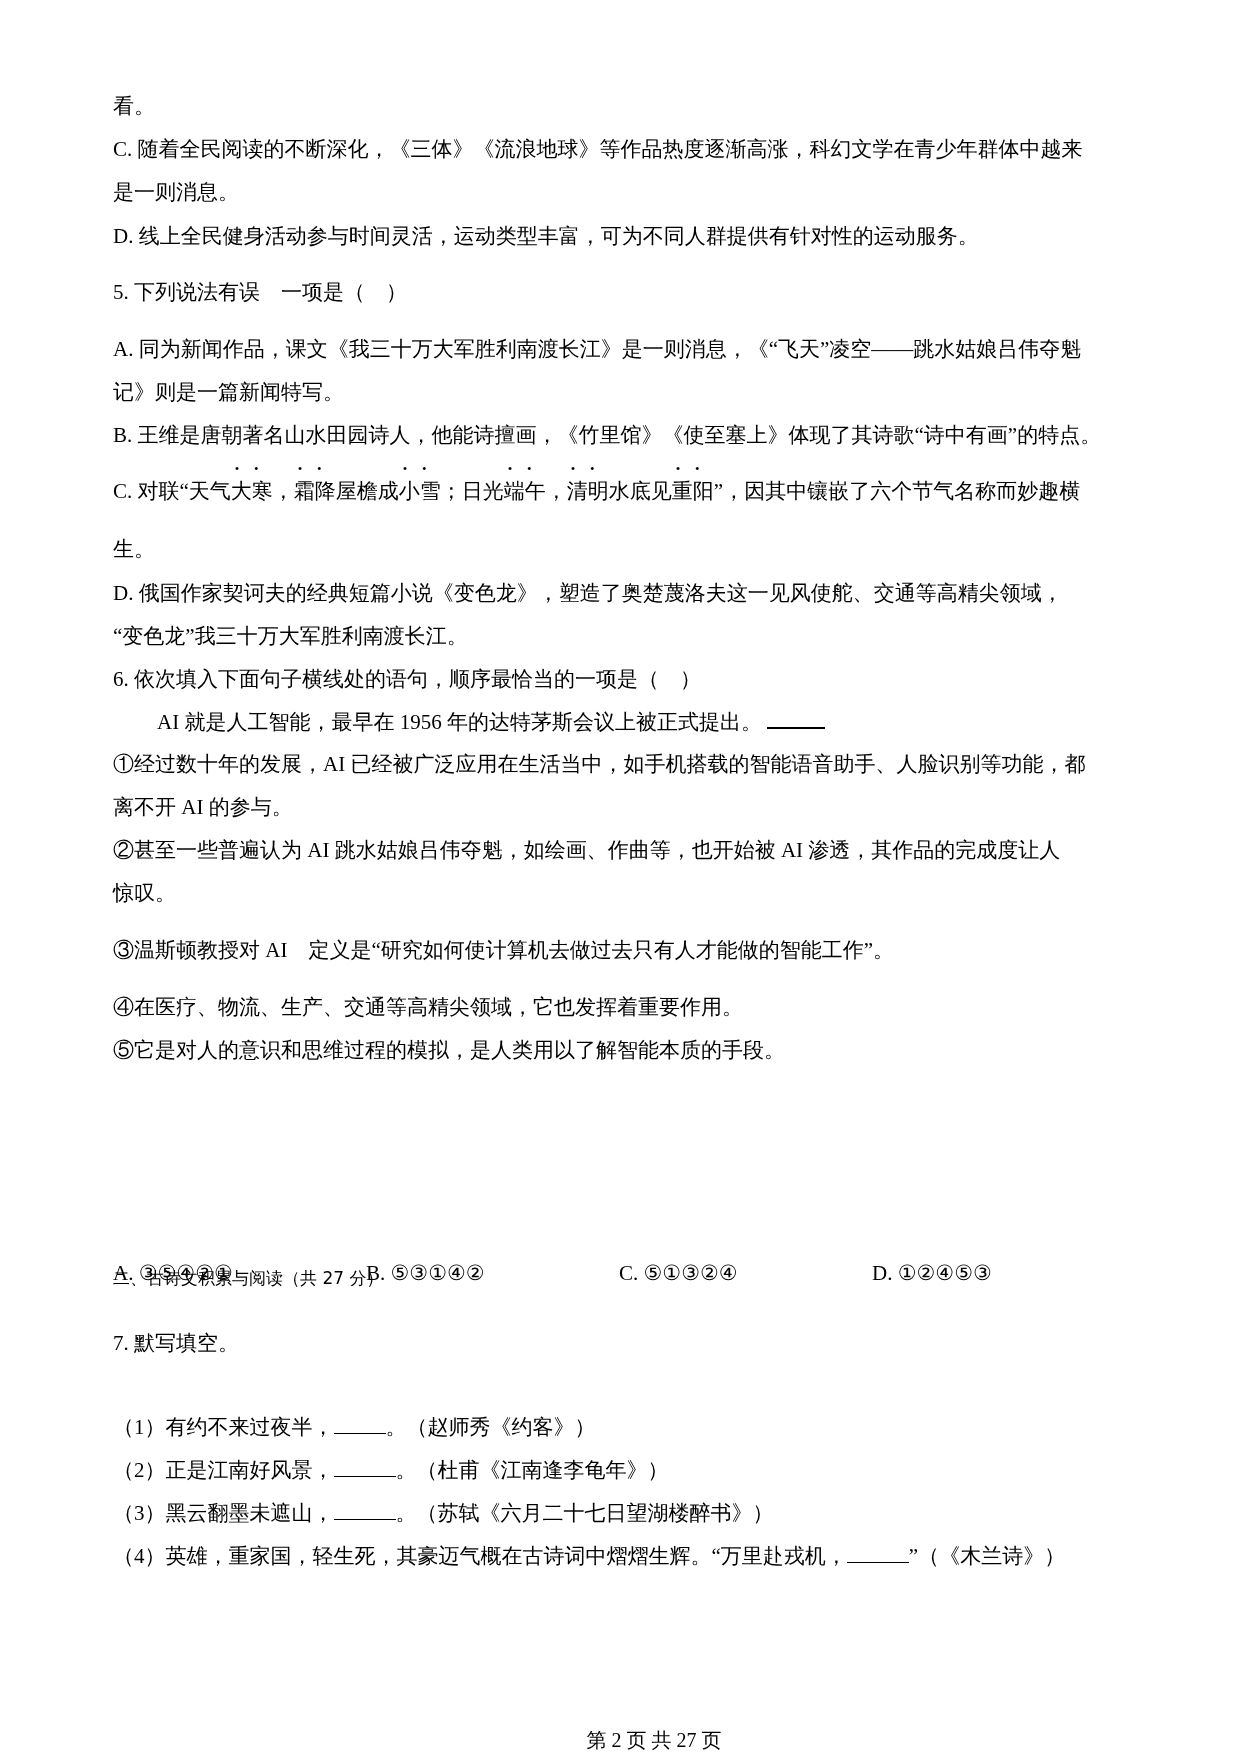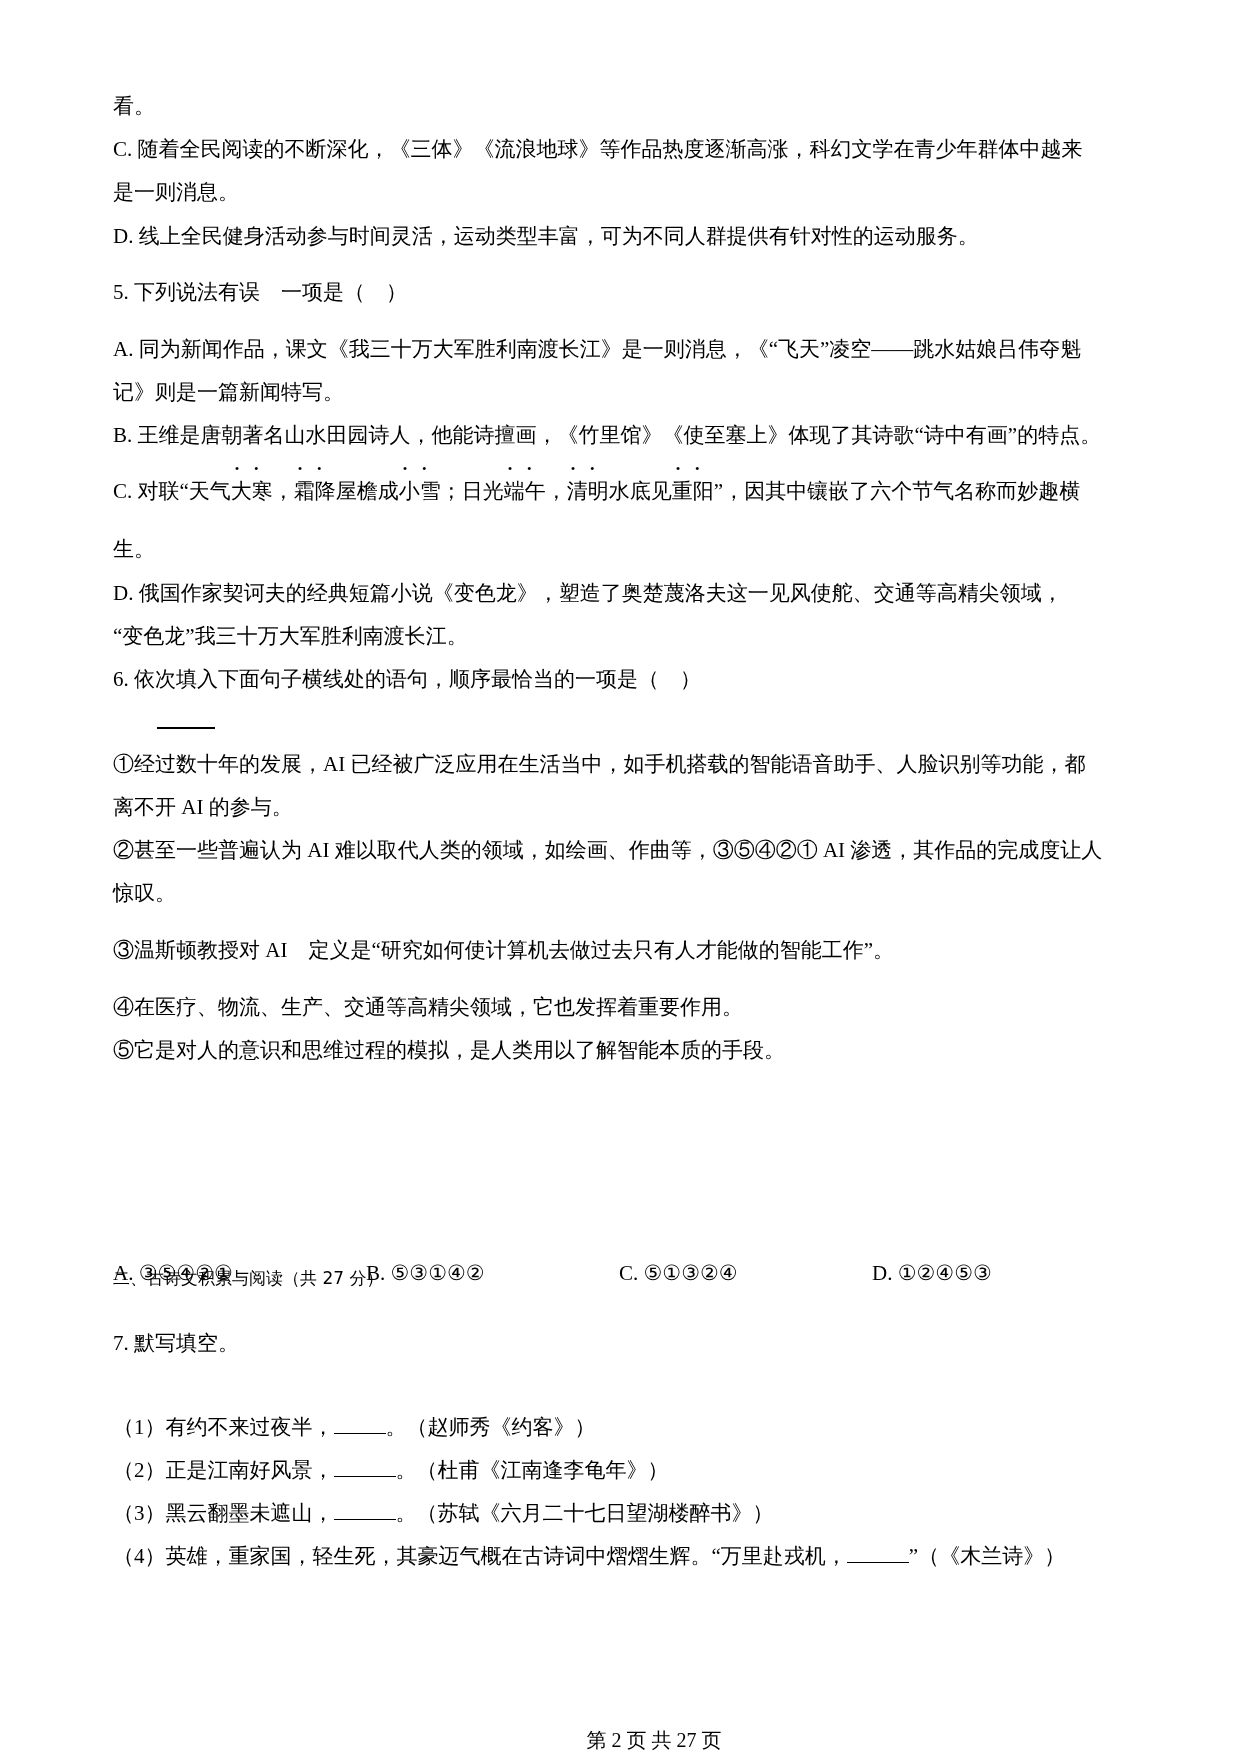--- a/index.html
+++ b/index.html
@@ -47,25 +47,26 @@
 
   <div class="line" style="top:477px">
     <span>C. 对联“天气</span><span class="em">大寒</span><span>，</span><span class="em">霜降</span><span>屋檐成</span><span class="em">小雪</span><span>；日光</span><span class="em">端午</span><span>，</span><span class="em">清明</span><span>水底见</span><span class="em">重阳</span><span>”，因其中镶嵌了六个节气名称而妙趣横</span>
   </div>
   <div class="line" style="top:535px">生。</div>
   <div class="line" style="top:579px">D. 俄国作家契诃夫的经典短篇小说《变色龙》，塑造了奥楚蔑洛夫这一见风使舵、交通等高精尖领域，</div>
   <div class="line" style="top:622px">“变色龙”我三十万大军胜利南渡长江。</div>
 
   <div class="line" style="top:665px">6. 依次填入下面句子横线处的语句，顺序最恰当的一项是（　）</div>
   <div class="line indent" style="top:708px">
+    <span>AI 就是人工智能，最早在 1956 年的达特茅斯会议上被正式提出。</span>
     <span class="blank thick" style="width:58px"></span>
   </div>
   <div class="line" style="top:750px">①经过数十年的发展，AI 已经被广泛应用在生活当中，如手机搭载的智能语音助手、人脸识别等功能，都</div>
   <div class="line" style="top:793px">离不开 AI 的参与。</div>
-  <div class="line" style="top:836px">②甚至一些普遍认为 AI 难以取代人类的领域，如绘画、作曲等，③⑤④②① AI 渗透，其作品的完成度让人</div>
+  <div class="line" style="top:836px">②甚至一些普遍认为 AI 跳水姑娘吕伟夺魁，如绘画、作曲等，也开始被 AI 渗透，其作品的完成度让人</div>
   <div class="line" style="top:879px">惊叹。</div>
   <div class="line" style="top:936px">③温斯顿教授对 AI　定义是“研究如何使计算机去做过去只有人才能做的智能工作”。</div>
   <div class="line" style="top:993px">④在医疗、物流、生产、交通等高精尖领域，它也发挥着重要作用。</div>
   <div class="line" style="top:1036px">⑤它是对人的意识和思维过程的模拟，是人类用以了解智能本质的手段。</div>
 
   <div class="opt" style="left:113px">A. ③⑤④②①</div>
   <div class="opt" style="left:366px">B. ⑤③①④②</div>
   <div class="opt" style="left:619px">C. ⑤①③②④</div>
   <div class="opt" style="left:872px">D. ①②④⑤③</div>
 

